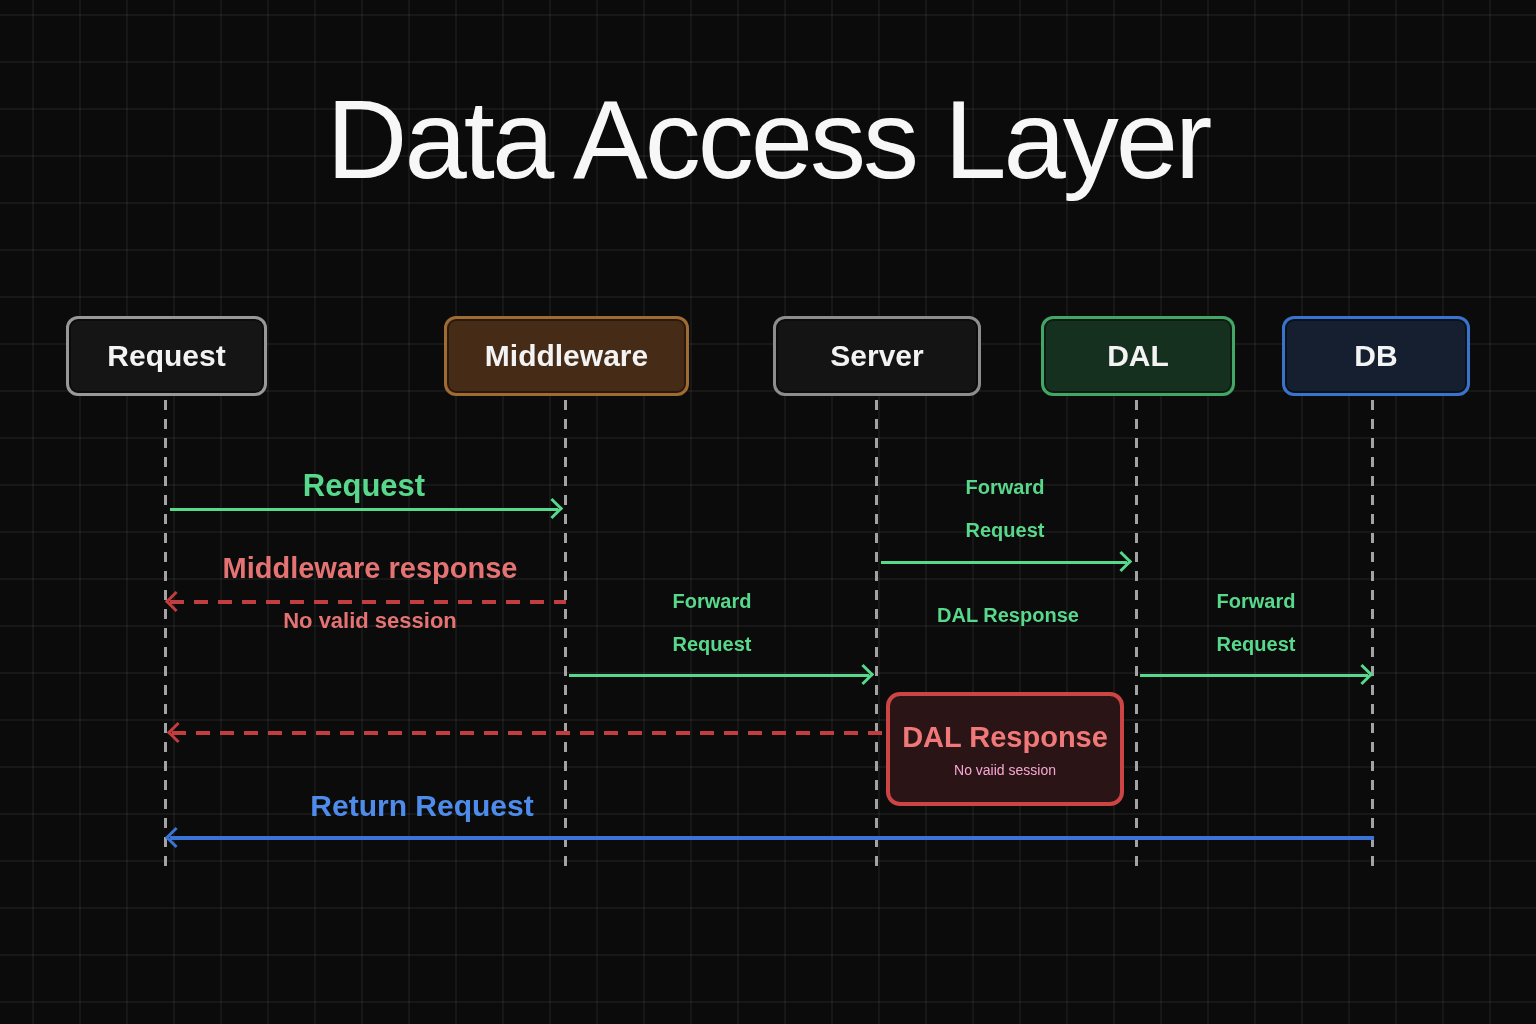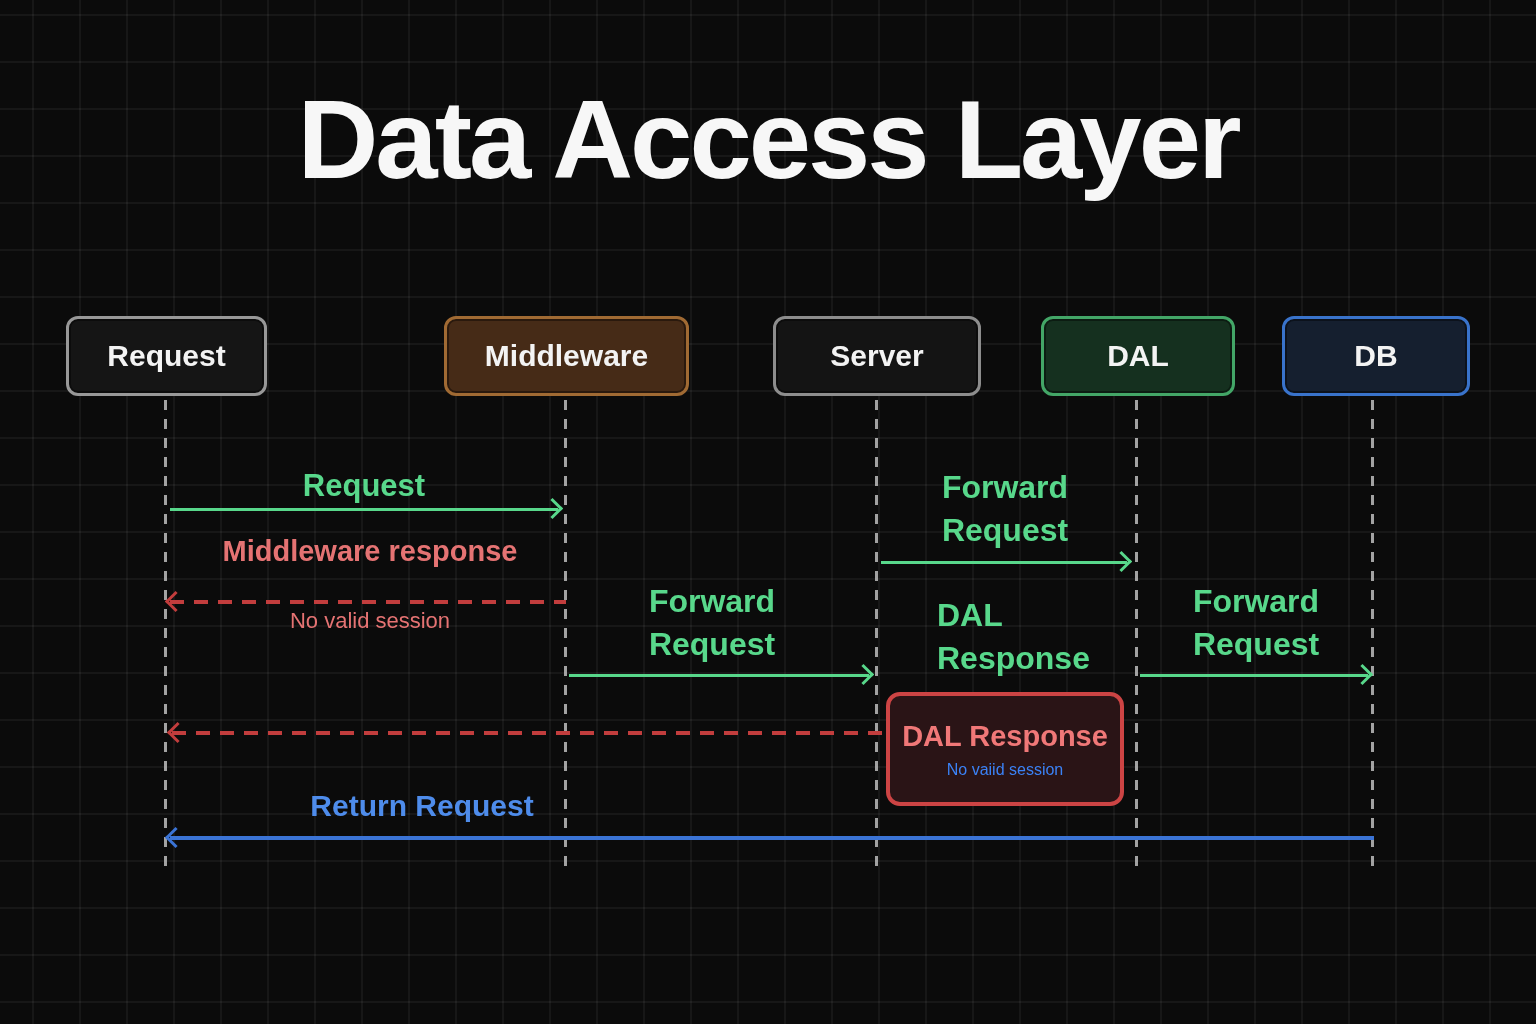--- a/index.html
+++ b/index.html
@@ -11,21 +11,21 @@
     background-color:#0b0b0b;
     background-image:
       linear-gradient(rgba(255,255,255,0.05) 2px, transparent 2px),
       linear-gradient(90deg, rgba(255,255,255,0.05) 2px, transparent 2px);
     background-size:47px 47px;
     background-position:-15px 14px;
   }
   .title{
     position:absolute;top:78px;left:0;width:100%;
     text-align:center;
-    font-size:112px;font-weight:bold;letter-spacing:-3px;
+    font-size:112px;font-weight:normal;letter-spacing:-3px;
     color:#f7f7f7;line-height:1.1;
   }
   .actor{
     position:absolute;top:316px;height:80px;
     border-radius:12px;border:3px solid #888;
     box-sizing:border-box;
     display:flex;align-items:center;justify-content:center;
     box-shadow:inset 0 0 0 2px rgba(0,0,0,0.4);
   }
   .actor span{font-size:30px;font-weight:bold;color:#f3f3f3;}
@@ -47,32 +47,32 @@
   .line.solid-blue{height:4px;background:#3b74d6;}
   .line.dashed-red{height:4px;background:repeating-linear-gradient(90deg,#c23d3d 0 14px,transparent 14px 24px);}
   .head{position:absolute;width:15px;height:15px;box-sizing:border-box;}
   .head.right{right:-2px;top:-7px;border-top:3px solid;border-right:3px solid;transform:rotate(45deg);}
   .head.left{left:-2px;top:-6px;border-top:3px solid;border-right:3px solid;transform:rotate(-135deg);}
   .head.green{color:#58d88b;border-color:#58d88b;}
   .head.red{color:#c23d3d;border-color:#c23d3d;}
   .head.blue{color:#3b74d6;border-color:#3b74d6;}
 
   .mlabel{position:absolute;text-align:center;font-weight:bold;}
-  .green-t{color:#58d88b;font-size:32px;line-height:43px;}
+  .green-t{color:#58d88b;font-size:20px;line-height:43px;}
   .salmon-t{color:#e57373;}
   .blue-t{color:#4e8ceb;}
 
   .note-box{
     position:absolute;left:886px;top:692px;width:238px;height:114px;
     box-sizing:border-box;
     border:4px solid #cc4444;border-radius:14px;background:#2a1416;
     display:flex;flex-direction:column;align-items:center;justify-content:center;gap:8px;
   }
   .note-box .nb-title{font-size:29px;font-weight:bold;color:#f07878;}
-  .note-box .nb-sub{font-size:16px;color:#3b82f6;}
+  .note-box .nb-sub{font-size:14px;color:#f9a8d4;}
 </style>
 </head>
 <body>
 
 <div class="canvas">
 
   <div class="title">Data Access Layer</div>
 
   <div class="actor a-request">
     <span>Request</span>
@@ -95,26 +95,26 @@
   <div class="lifeline" style="left:875px;"></div>
   <div class="lifeline" style="left:1135px;"></div>
   <div class="lifeline" style="left:1371px;"></div>
 
   <div class="mlabel green-t" style="left:170px;top:464px;width:388px;font-size:31px;">Request</div>
   <div class="arrow" style="left:170px;top:508px;width:388px;">
     <div class="line solid-green"></div>
     <div class="head right green"></div>
   </div>
 
-  <div class="mlabel salmon-t" style="left:170px;top:535px;width:400px;font-size:29px;">Middleware response</div>
+  <div class="mlabel salmon-t" style="left:170px;top:552px;width:400px;font-size:29px;">Middleware response</div>
   <div class="arrow" style="left:170px;top:600px;width:396px;">
     <div class="line dashed-red"></div>
     <div class="head left red"></div>
   </div>
-  <div class="mlabel salmon-t" style="left:170px;top:608px;width:400px;font-size:22px;font-weight:normal;">No valid session</div>
+  <div class="mlabel salmon-t" style="left:170px;top:608px;width:400px;font-size:22px;font-weight:bold;">No valid session</div>
 
   <div class="mlabel green-t" style="left:632px;top:580px;width:160px;">Forward Request</div>
   <div class="arrow" style="left:569px;top:674px;width:300px;">
     <div class="line solid-green"></div>
     <div class="head right green"></div>
   </div>
 
   <div class="mlabel green-t" style="left:925px;top:466px;width:160px;">Forward Request</div>
   <div class="arrow" style="left:881px;top:561px;width:246px;">
     <div class="line solid-green"></div>

